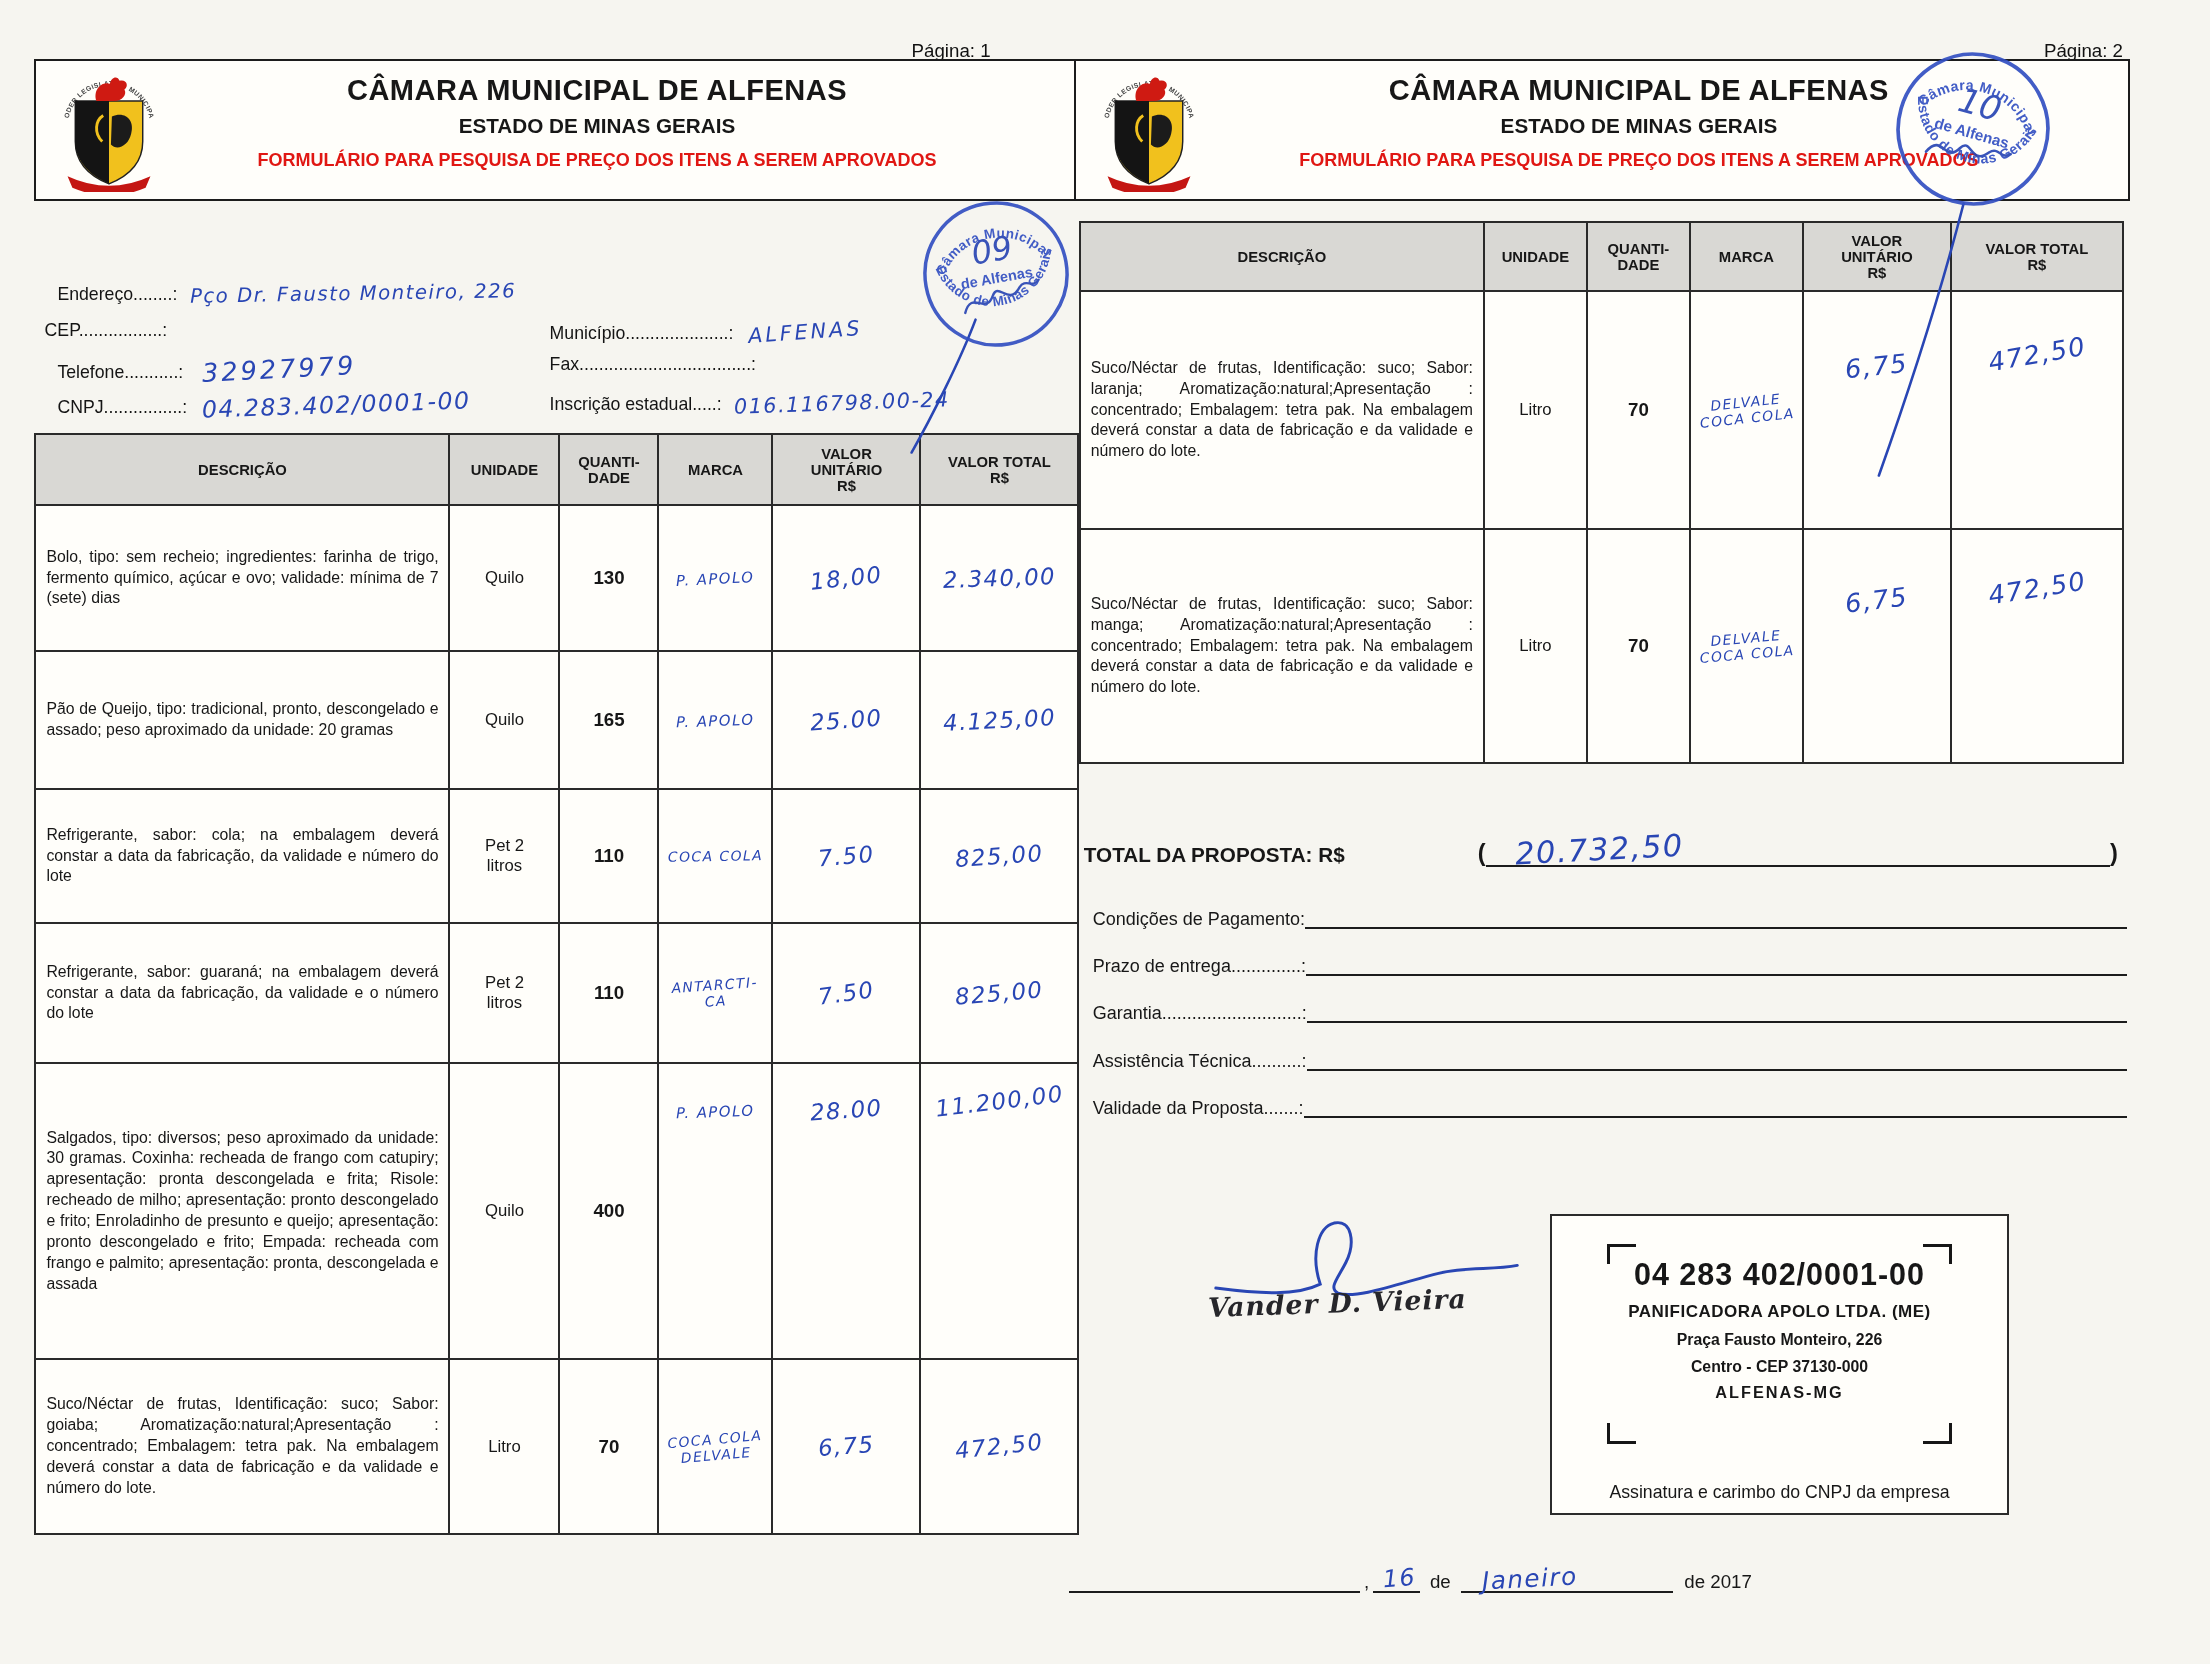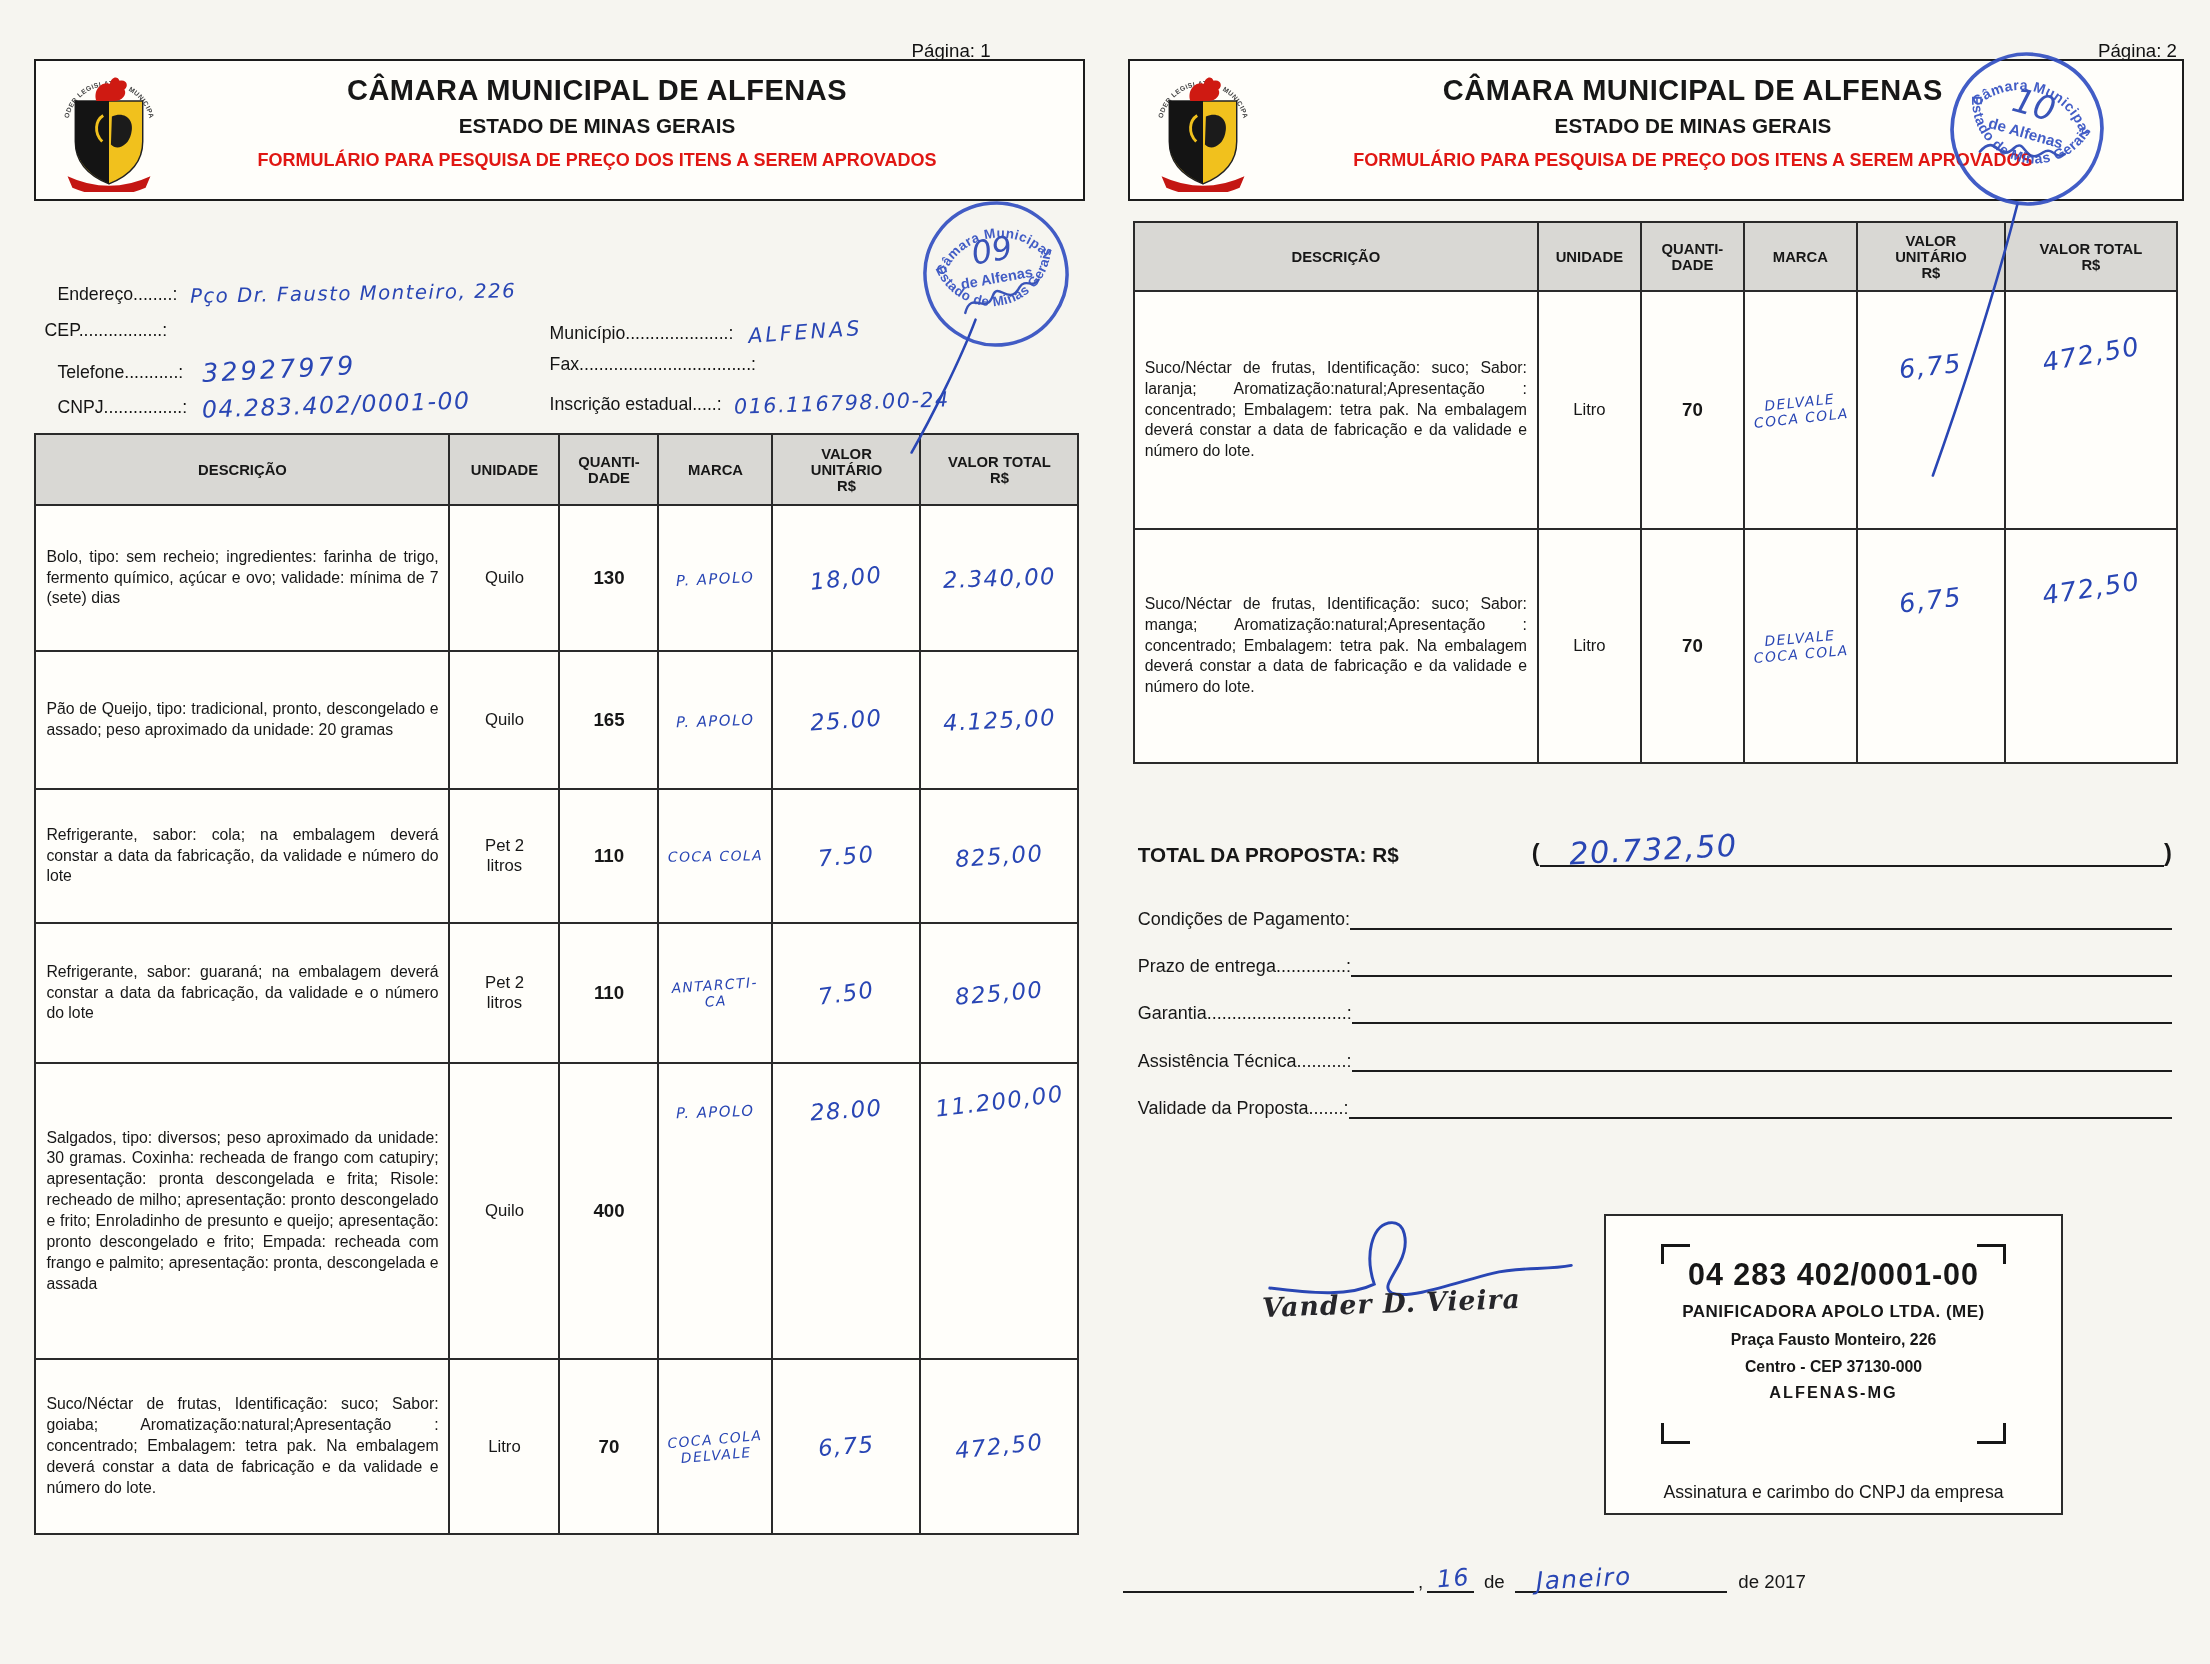--- a/index.html
+++ b/index.html
@@ -42,21 +42,21 @@
           font-family:"Liberation Sans",sans-serif;}
   .st-num{font-size:32px;fill:#2946b4;text-anchor:middle;font-style:italic;font-family:"DejaVu Sans",sans-serif;}
   .st-de{font-size:14.5px;font-weight:bold;fill:#3350c2;text-anchor:middle;font-family:"Liberation Sans",sans-serif;}
   .st-sig{fill:none;stroke:#2946b4;stroke-width:2.4;stroke-linecap:round;}
   .pen{position:absolute;left:0;top:0;z-index:5;pointer-events:none;}
   
   .total-row{display:flex;align-items:flex-end;}
   .total-lbl{font-size:20.7px;font-weight:bold;white-space:nowrap;}
   .paren{font-size:23.6px;font-weight:bold;}
   .fill-line{border-bottom:2.2px solid #1c1c1c;height:1.15em;}
-  .cond-row{display:flex;align-items:flex-end;}
+  .cond-row{display:flex;margin-left:9px;}
   .cond-lbl{font-size:18px;white-space:nowrap;}
   
   .cnpj-box{position:absolute;border:2px solid #2b2b2b;background:#fffefa;}
   .cnpj-inner{position:absolute;left:27.6px;top:19.7px;right:27.6px;bottom:57px;text-align:center;}
   .cnpj-num{font-size:30.5px;font-weight:bold;letter-spacing:1px;margin-top:21.7px;}
   .cnpj-co{font-size:17px;font-weight:bold;margin-top:9.9px;letter-spacing:0.5px;}
   .cnpj-ad{font-size:15.8px;font-weight:bold;margin-top:8.9px;}
   .cnpj-ci{font-size:16.3px;font-weight:bold;margin-top:6.9px;letter-spacing:2px;}
   .cnpj-cap{position:absolute;left:0;right:0;bottom:9.9px;text-align:center;font-size:17.7px;}
   .corner{position:absolute;width:25.6px;height:17.7px;}
@@ -218,21 +218,21 @@
         <td class="cell-qty">70</td>
         <td class="cell-marca"><span class="hw rot pre" style="transform:rotate(-5deg);font-size:13.8px;">COCA COLA
 DELVALE</span></td>
         <td class="cell-val"><span class="hw rot" style="transform:rotate(-4deg);">6,75</span></td>
         <td class="cell-val"><span class="hw rot" style="transform:rotate(-6deg);">472,50</span></td>
       </tr>
     </tbody>
   </table>
 </section>
 
-<section class="page" id="page2" style="left:1123px;top:34px;width:1069px;height:1616px;text-decoration:underline;">
+<section class="page" id="page2" style="left:1069px;top:34px;width:1069px;height:1616px;text-decoration:underline;">
 
   <div class="abs page-label" style="left:975px;top:5.9px;">Página: 2</div>
 
   <header class="hdr-box" style="left:4.9px;top:24.6px;width:1052px;height:138px;">
     <svg class="logo" width="106" height="126" viewBox="0 0 110 130">
       <defs>
           <path id="logoArc2" d="M 13,54 A 43,43 0 0 1 97,54"></path>
         </defs>
       <text class="logo-arc"><textPath href="#logoArc2" startOffset="50%">PODER LEGISLATIVO MUNICIPAL</textPath></text>
       <g transform="translate(20,36)">

